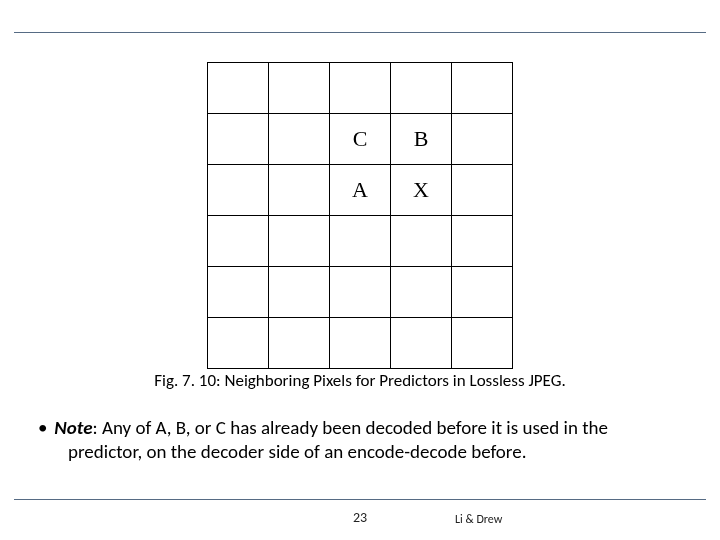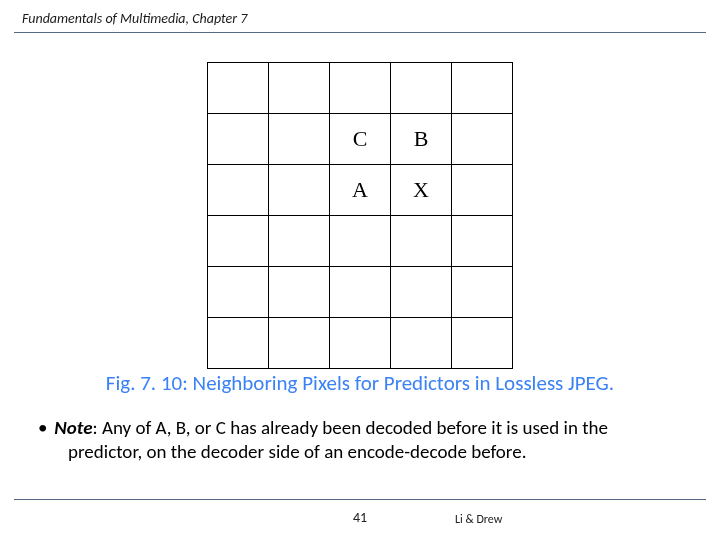--- a/index.html
+++ b/index.html
@@ -51,22 +51,22 @@
     vertical-align: middle;
     font-family: "Times New Roman", serif;
     font-size: 22px;
   }
   .caption {
     position: absolute;
     top: 370px;
     left: 0;
     right: 0;
     text-align: center;
-    font-size: 21px;
-    color: #3b82f6;
+    font-size: 17px;
+    color: #000000;
   }
   .note {
     position: absolute;
     top: 416px;
     left: 38px;
     right: 38px;
     font-size: 19px;
     line-height: 1.25;
   }
   .note .bullet {
@@ -100,21 +100,20 @@
     bottom: 14px;
     left: 455px;
     font-size: 12px;
     color: #222;
   }
 </style>
 </head>
 <body>
 
 <div class="slide">
-  <div class="header">Fundamentals of Multimedia, Chapter 7</div>
   <div class="header-rule"></div>
 
   <div class="grid-wrap">
     <table class="grid">
       <tbody>
           <tr>
         <td></td>
         <td></td>
         <td></td>
         <td></td>
@@ -161,15 +160,15 @@
 
   <div class="caption">Fig. 7. 10: Neighboring Pixels for Predictors in Lossless JPEG.</div>
 
   <div class="note">
     <span class="bullet">•</span>
     <b>Note</b><span>: Any of A, B, or C has already been decoded before it is used in the</span>
     <span class="note-indent">predictor, on the decoder side of an encode-decode before.</span>
   </div>
 
   <div class="footer-rule"></div>
-  <div class="page-num">41</div>
+  <div class="page-num">23</div>
   <div class="authors">Li &amp; Drew</div>
 </div>
 
 </body></html>

